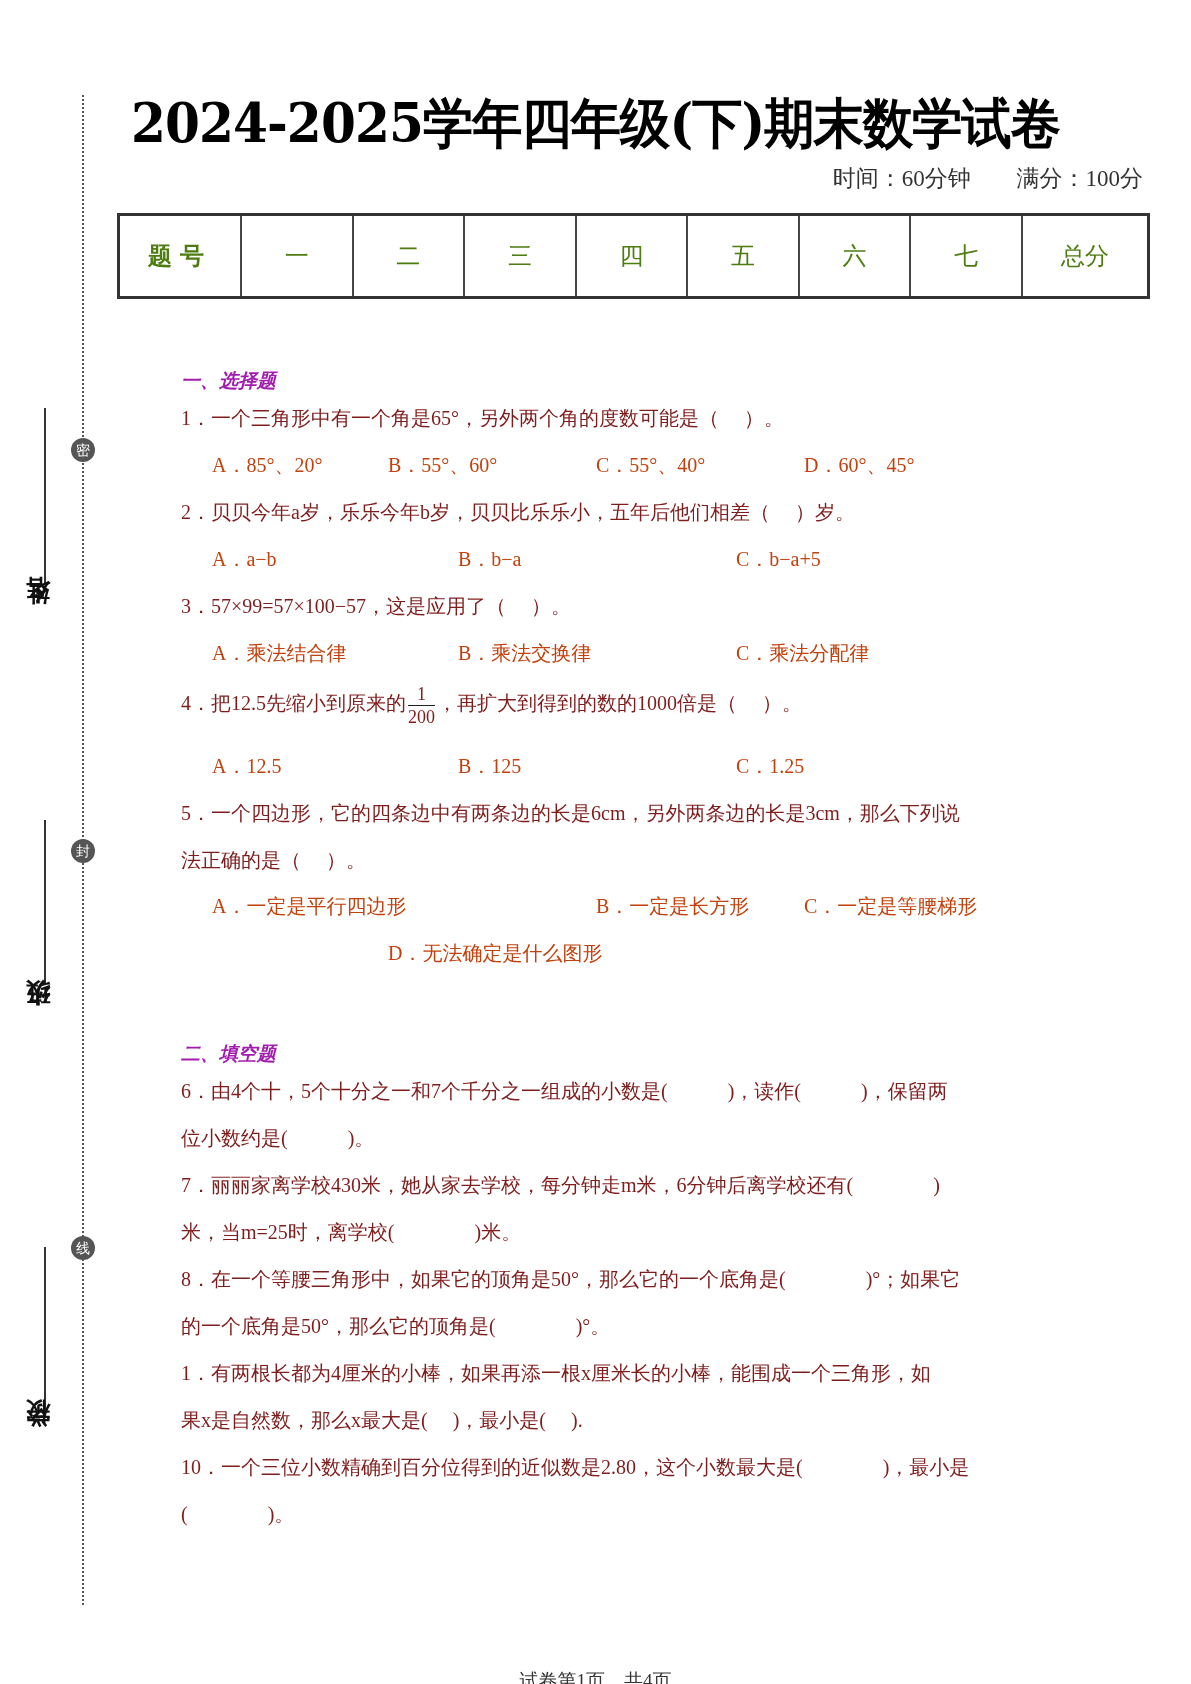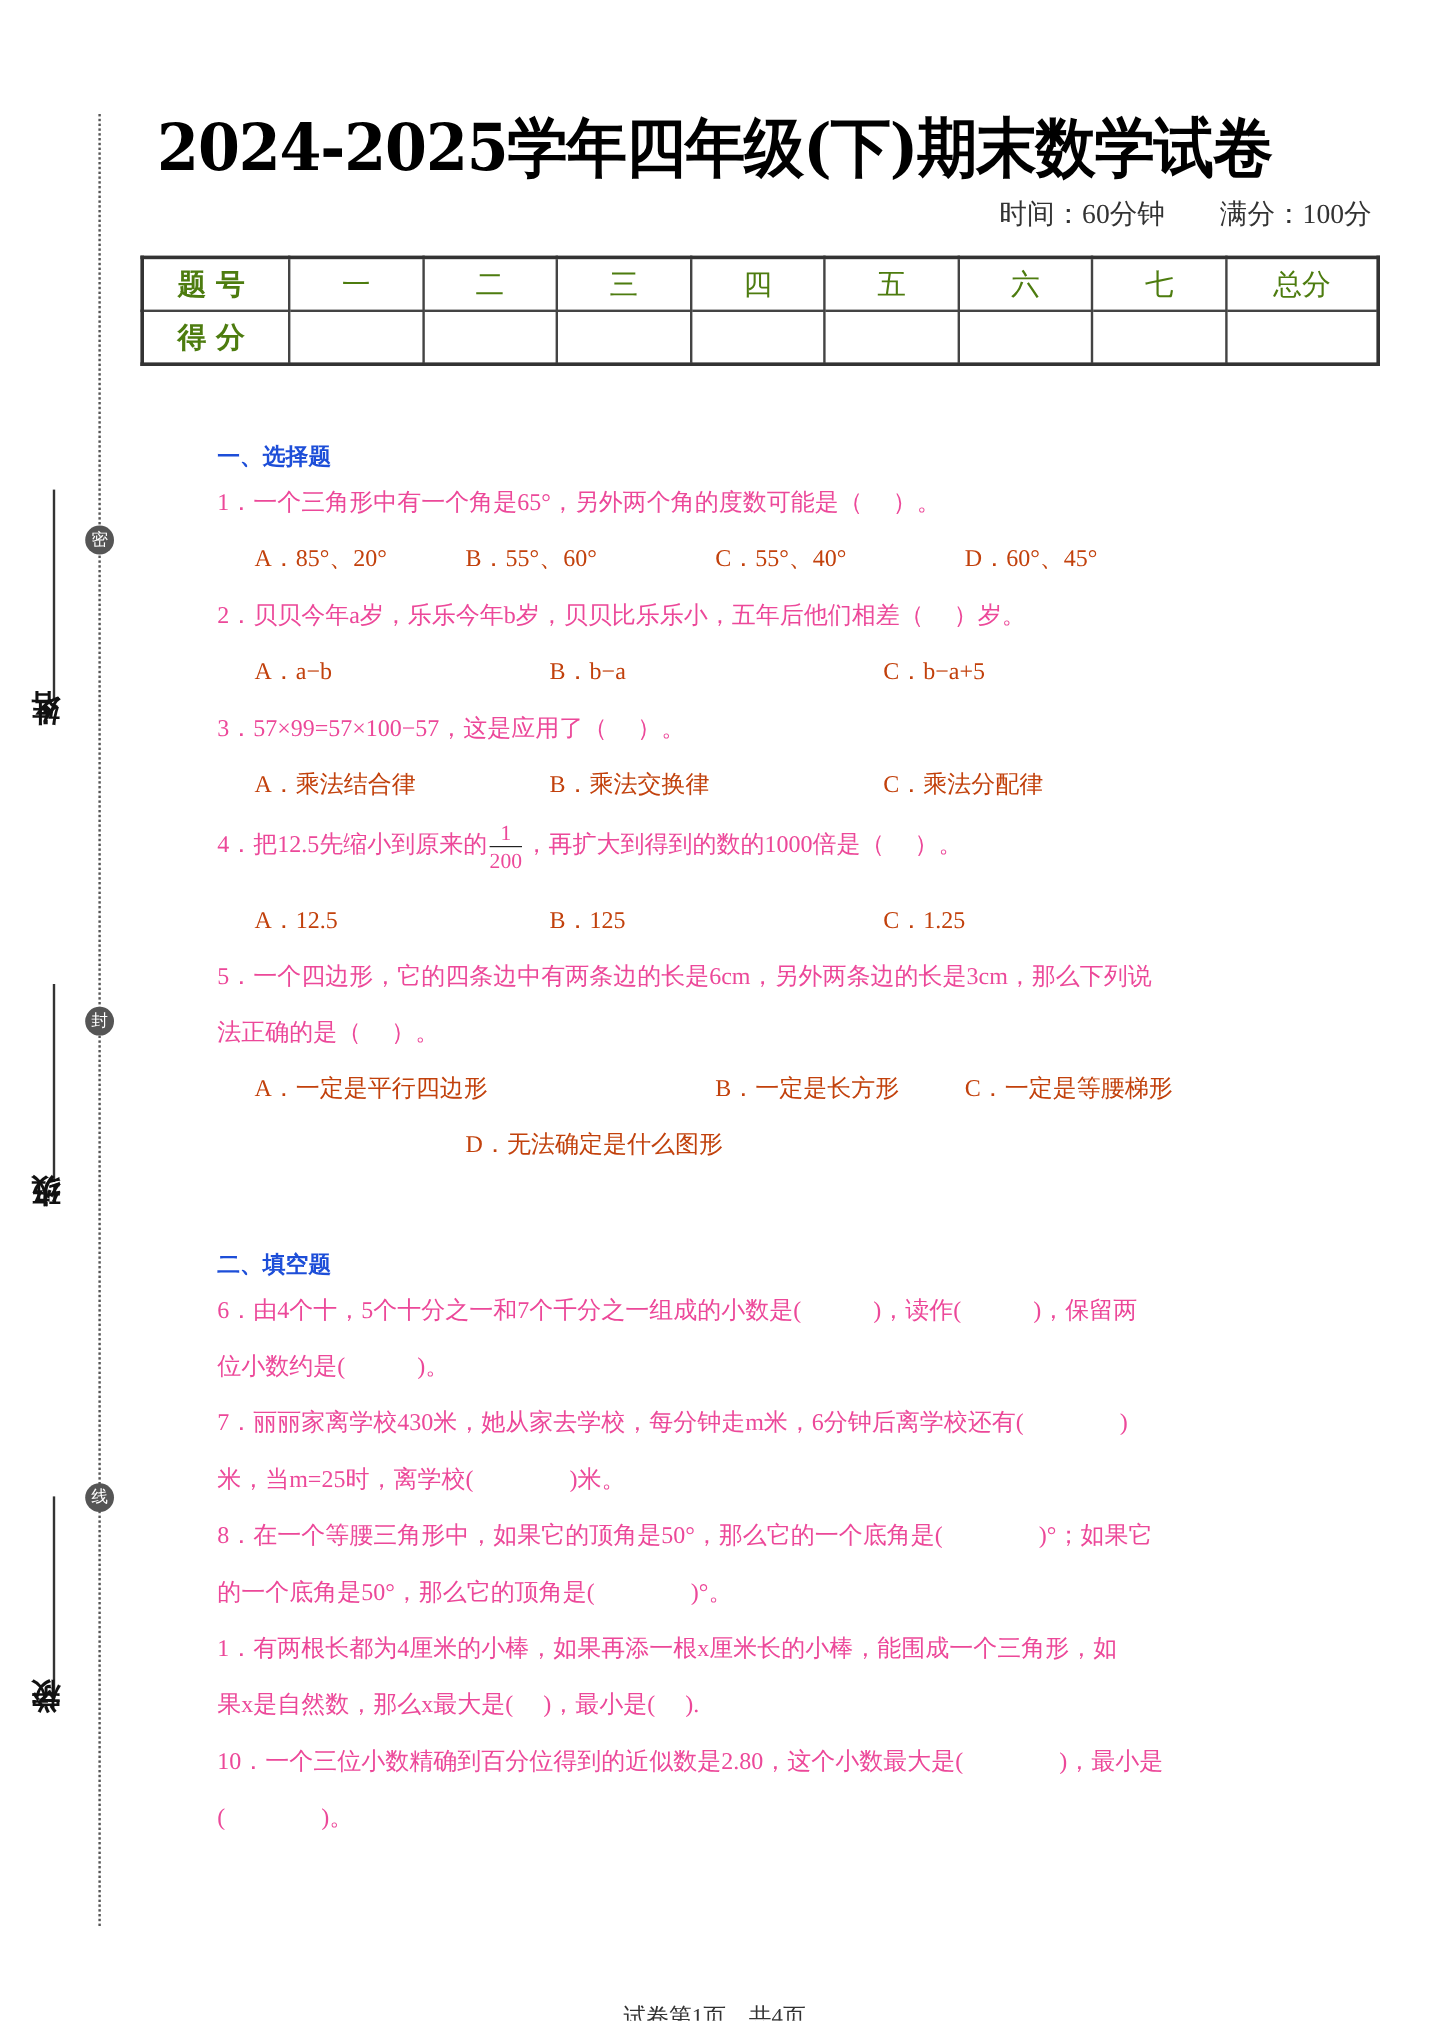--- a/index.html
+++ b/index.html
@@ -33,24 +33,25 @@
     background:#555; color:#fff; font-size:14px; text-align:center; line-height:24px;
     font-family:"DejaVu Sans", sans-serif;
   }
   .side-label {
     position:absolute; left:22px; font-size:24px; font-weight:bold; color:#111;
     font-family:"DejaVu Sans", sans-serif; writing-mode:vertical-rl; transform:rotate(180deg);
     letter-spacing:4px;
   }
   .side-line { position:absolute; left:44px; width:0; border-left:2px solid #333; }
   .section-title {
-    position:absolute; left:181px; font-size:19px; font-weight:bold; color:#1d4ed8;
+    position:absolute; left:181px; font-size:19px; font-weight:bold; color:#a21caf;
     font-family:"DejaVu Sans", sans-serif;
+    font-style:italic;
   }
-  .line { position:absolute; left:181px; font-size:20px; white-space:nowrap; color:#ec4899; }
+  .line { position:absolute; left:181px; font-size:20px; white-space:nowrap; color:#7f1d1d; }
   .opt { position:absolute; font-size:20px; white-space:nowrap; color:#c2410c; }
   .frac { display:inline-block; vertical-align:middle; text-align:center; font-size:18px; line-height:22px; margin:0 2px; }
   .frac .num { display:block; border-bottom:1.5px solid #222; padding:0 2px; }
   .frac .den { display:block; }
   .footer {
     position:absolute; top:1668px; left:0; width:1191px; text-align:center; font-size:19px; color:#333;
   }
 </style>
 </head>
 <body>
@@ -66,31 +67,20 @@
       <tr>
     <td class="lbl">题号</td>
     <td>一</td>
     <td>二</td>
     <td>三</td>
     <td>四</td>
     <td>五</td>
     <td>六</td>
     <td>七</td>
     <td style="width:122px">总分</td>
-  </tr>
-  <tr>
-    <td class="lbl">得分</td>
-    <td></td>
-    <td></td>
-    <td></td>
-    <td></td>
-    <td></td>
-    <td></td>
-    <td></td>
-    <td></td>
   </tr>
 </tbody>
   </table>
 
 <div class="gutter-line"></div>
 <div class="seal" style="top:438px">密</div>
 <div class="seal" style="top:839px">封</div>
 <div class="seal" style="top:1236px">线</div>
 
 <div class="side-line" style="top:408px;height:175px"></div>

